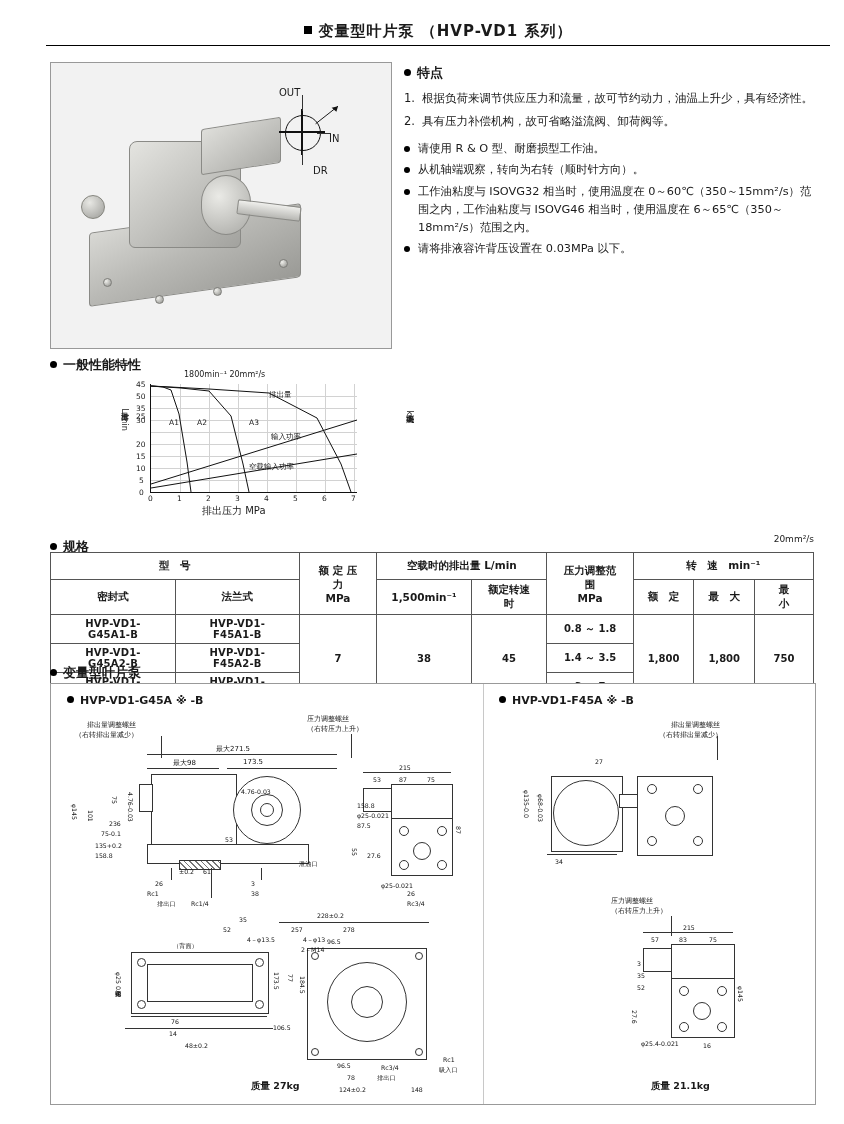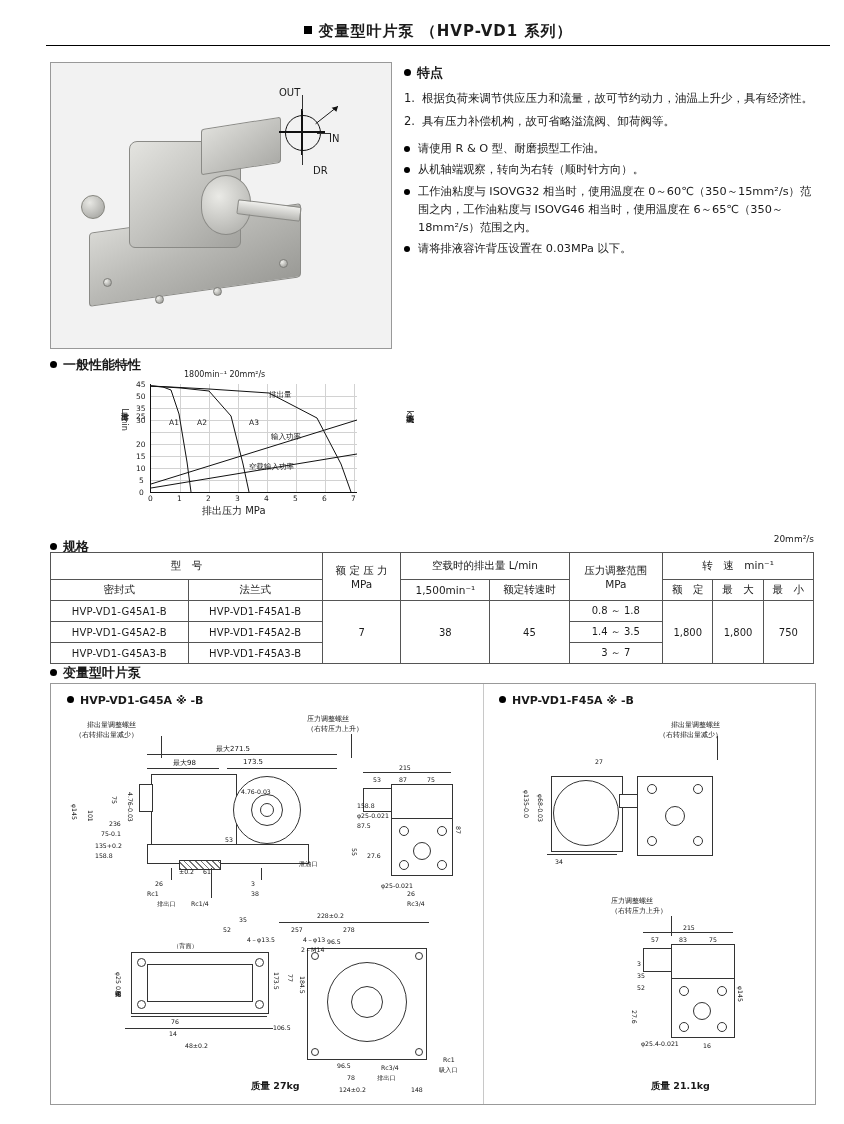--- a/index.html
+++ b/index.html
@@ -110,21 +110,21 @@
   .ctxt{position:absolute;font-size:7.5px;}
   svg.curves{position:absolute;left:0;top:0;}
 
   
   .spec-note{position:absolute;right:30px;top:534px;font-size:9px;}
   table.spec{
     position:absolute;left:50px;top:552px;width:764px;
     border-collapse:collapse;font-size:10px;
   }
   table.spec td,table.spec th{
-    border:1px solid #555;text-align:center;padding:3px 2px;font-weight:normal;
+    border:1px solid #555;text-align:center;padding:3px 14px;font-weight:bold;
   }
   table.spec .hdr{font-size:10.5px;}
   table.spec .model{font-size:10px;letter-spacing:0.2px;}
   .th-top{height:20px;}
 
   
   .outline-box{
     position:absolute;left:50px;top:683px;width:764px;height:420px;
     border:1px solid #999;background:#fff;
   }

